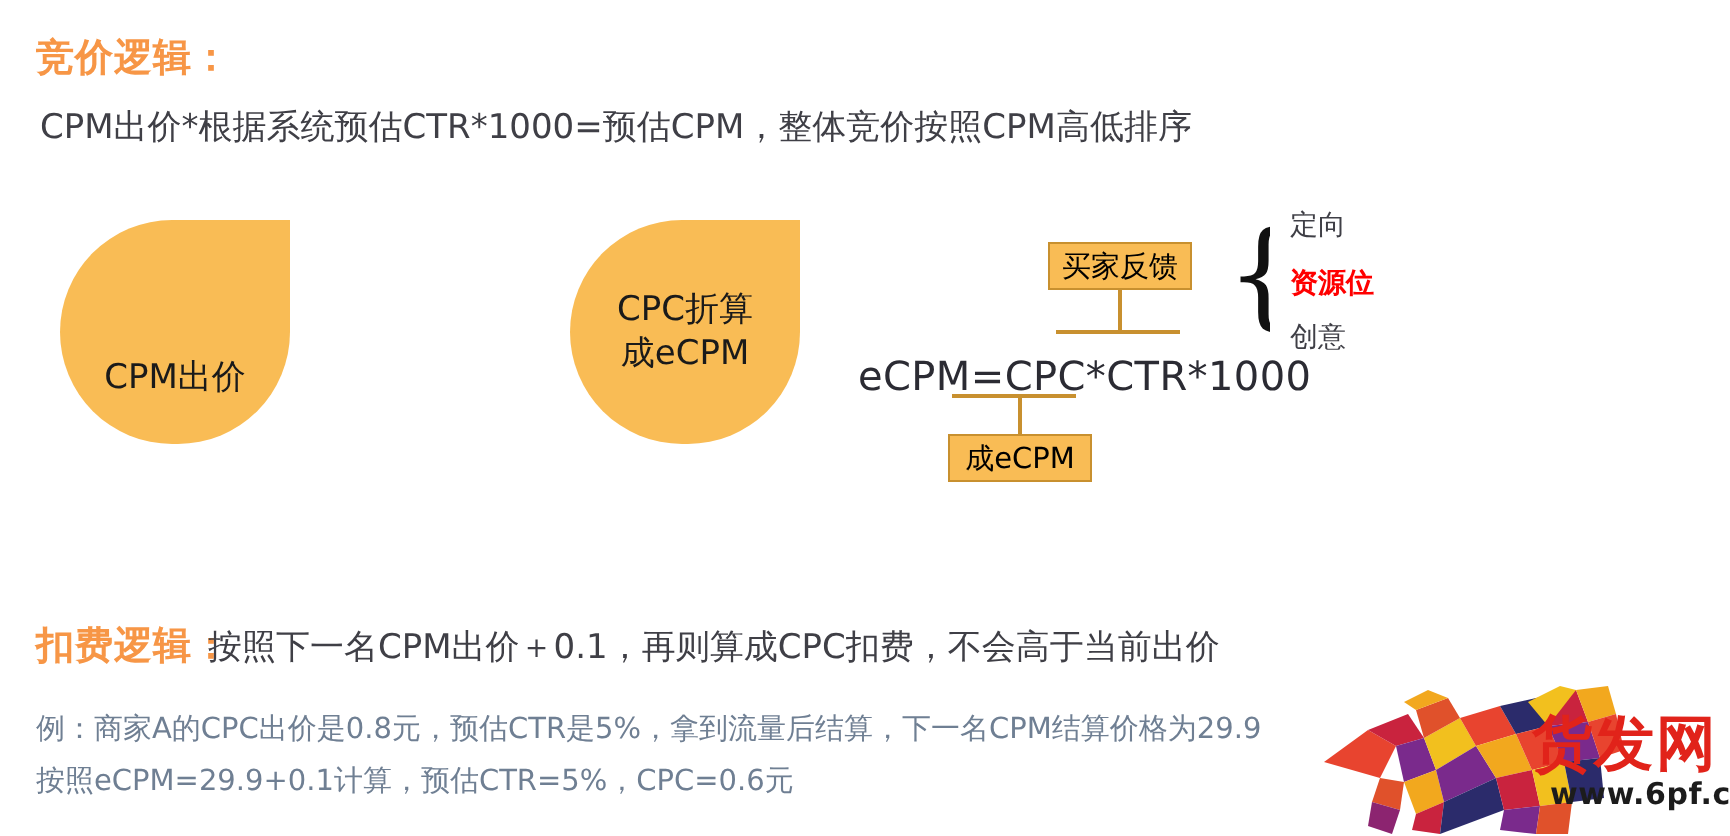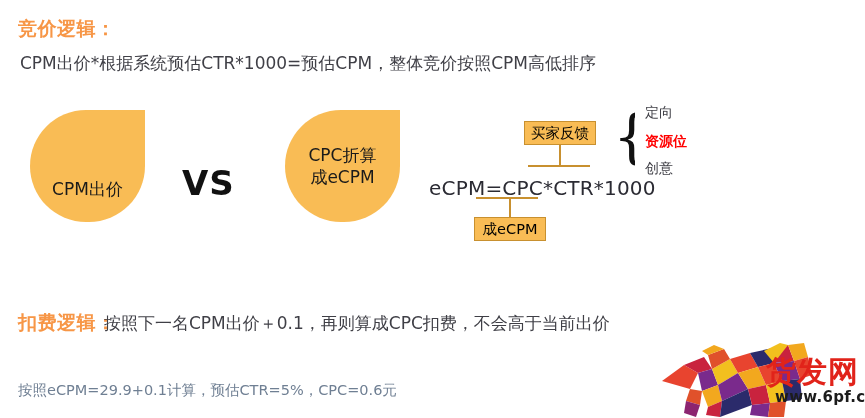--- a/index.html
+++ b/index.html
@@ -226,21 +226,20 @@
 <div id="page">
 
   <div class="section-title" id="title-bid">竞价逻辑：</div>
 
   <div class="body-line" id="formula-line">CPM出价*根据系统预估CTR*1000=预估CPM，整体竞价按照CPM高低排序</div>
 
   <div class="leaf" id="leaf-cpm">
     <span>CPM出价</span>
   </div>
 
-  <div id="vs-label">VS</div>
 
   <div class="leaf" id="leaf-ecpm">
     <span>
       <span>CPC折算</span><br>
       <span>成eCPM</span>
     </span>
   </div>
 
   <div id="ecpm-formula">eCPM=CPC*CTR*1000</div>
 
@@ -256,20 +255,21 @@
   <div id="brace">{</div>
 
   <div class="brace-item normal" id="brace-item-0">定向</div>
   <div class="brace-item highlight" id="brace-item-1">资源位</div>
   <div class="brace-item normal" id="brace-item-2">创意</div>
 
   <div class="section-title" id="title-charge">扣费逻辑：</div>
 
   <div id="charge-desc">按照下一名CPM出价＋0.1，再则算成CPC扣费，不会高于当前出价</div>
 
+  <div class="note-line" id="example-line-1">例：商家A的CPC出价是0.8元，预估CTR是5%，拿到流量后结算，下一名CPM结算价格为29.9</div>
 
   <div class="note-line" id="example-line-2">按照eCPM=29.9+0.1计算，预估CTR=5%，CPC=0.6元</div>
 
   <svg id="watermark" viewBox="0 0 213 75">
     <g>
       <polygon points="10,38 32,22 46,30 38,46" fill="#E8442F"></polygon>
       <polygon points="32,22 52,14 60,26 46,30" fill="#C9233E"></polygon>
       <polygon points="46,30 60,26 66,42 50,48" fill="#7A2A8C"></polygon>
       <polygon points="38,46 50,48 48,62 34,58" fill="#E0512B"></polygon>
       <polygon points="34,58 48,62 44,74 32,70" fill="#8C2470"></polygon>

